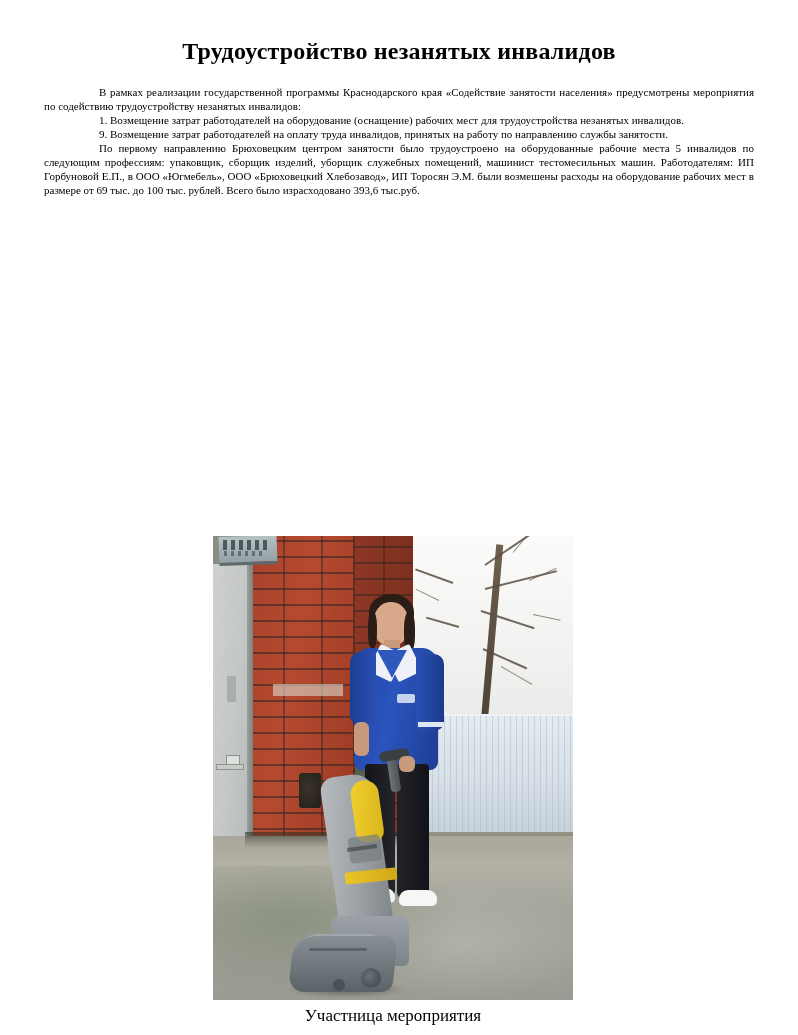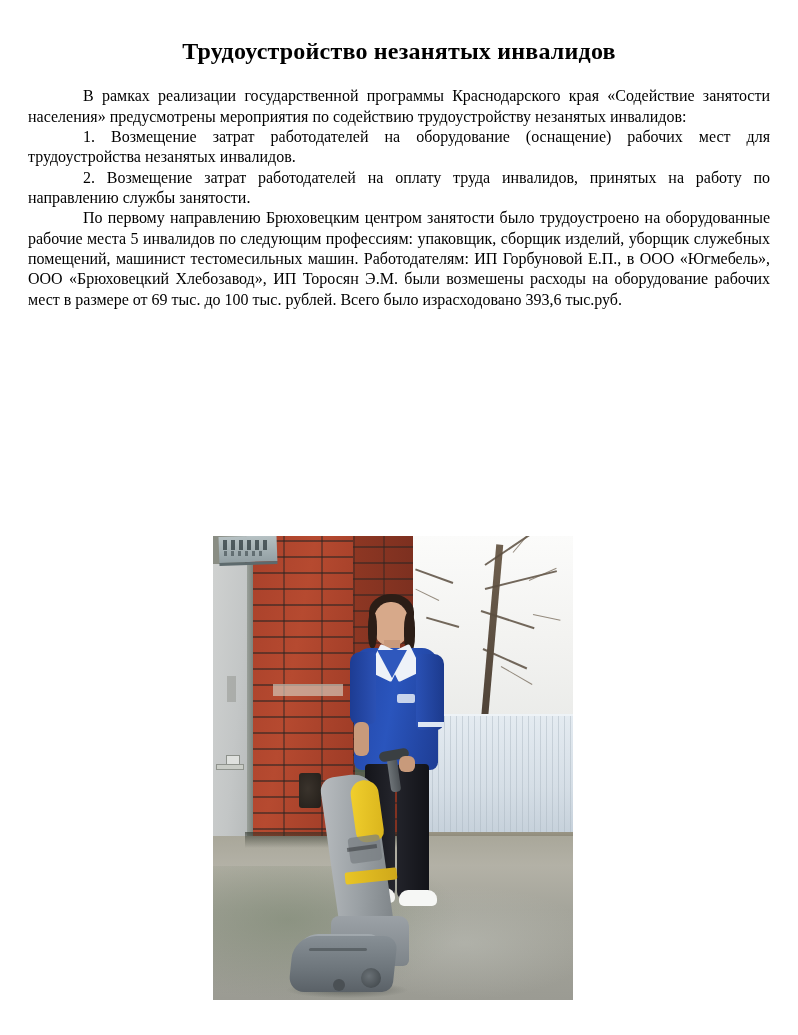--- a/index.html
+++ b/index.html
@@ -14,37 +14,37 @@
     position: relative;
     font-family: "Liberation Serif", "DejaVu Serif", serif;
     color: #000000;
     overflow: hidden;
   }
   .page {
     position: relative;
     width: 798px;
     height: 874px;
     box-sizing: border-box;
-    padding: 0 28px;
+    padding: 0 44px;
   }
   .doc-title {
     text-align: center;
     font-size: 24px;
     font-weight: bold;
     letter-spacing: 0.2px;
     margin: 0;
     padding-top: 38px;
     line-height: 1.1;
   }
   .body-text {
     margin-top: 22px;
   }
   p.para {
     margin: 0;
-    font-size: 16px;
+    font-size: 11px;
     line-height: 1.27;
     text-align: justify;
     text-indent: 55px;
     text-justify: inter-word;
     hyphens: none;
   }
   
   .figure {
     position: absolute;
     left: 213px;
@@ -325,21 +325,21 @@
 </head>
 <body>
 
 <div class="page">
 
   <h1 class="doc-title">Трудоустройство незанятых инвалидов</h1>
 
   <div class="body-text">
     <p class="para">В рамках реализации государственной программы Краснодарского края «Содействие занятости населения» предусмотрены мероприятия по содействию трудоустройству незанятых инвалидов:</p>
     <p class="para">1. Возмещение затрат работодателей на оборудование (оснащение) рабочих мест для трудоустройства незанятых инвалидов.</p>
-    <p class="para">2. Возмещение затрат работодателей на оплату труда инвалидов, принятых на работу по направлению службы занятости.</p>
+    <p class="para">9. Возмещение затрат работодателей на оплату труда инвалидов, принятых на работу по направлению службы занятости.</p>
     <p class="para">По первому направлению Брюховецким центром занятости было трудоустроено на оборудованные рабочие места 5 инвалидов по следующим профессиям: упаковщик, сборщик изделий, уборщик служебных помещений, машинист тестомесильных машин. Работодателям: ИП  Горбуновой Е.П., в ООО «Югмебель», ООО «Брюховецкий Хлебозавод», ИП Торосян Э.М. были возмешены расходы на оборудование рабочих мест в размере от 69 тыс. до 100 тыс. рублей. Всего было израсходовано 393,6 тыс.руб.</p>
   </div>
 
   <figure class="figure" style="margin:0;">
     <div class="photo">
 
       <div class="sky"></div>
 
       <div class="tree-trunk"></div>
       <div class="branch" style="left:272px;top:28px;width:62px;transform:rotate(-34deg);"></div>
@@ -408,15 +408,16 @@
       <div class="mach-base-top"></div>
       <div class="mach-base"></div>
       <div class="mach-base-line"></div>
       <div class="mach-wheel"></div>
       <div class="mach-wheel2"></div>
       <div class="mach-handle"></div>
       <div class="mach-grip"></div>
       <div class="hand-top"></div>
     </div>
 
+    <figcaption class="caption">Участница мероприятия</figcaption>
   </figure>
 
 </div>
 
 </body></html>

